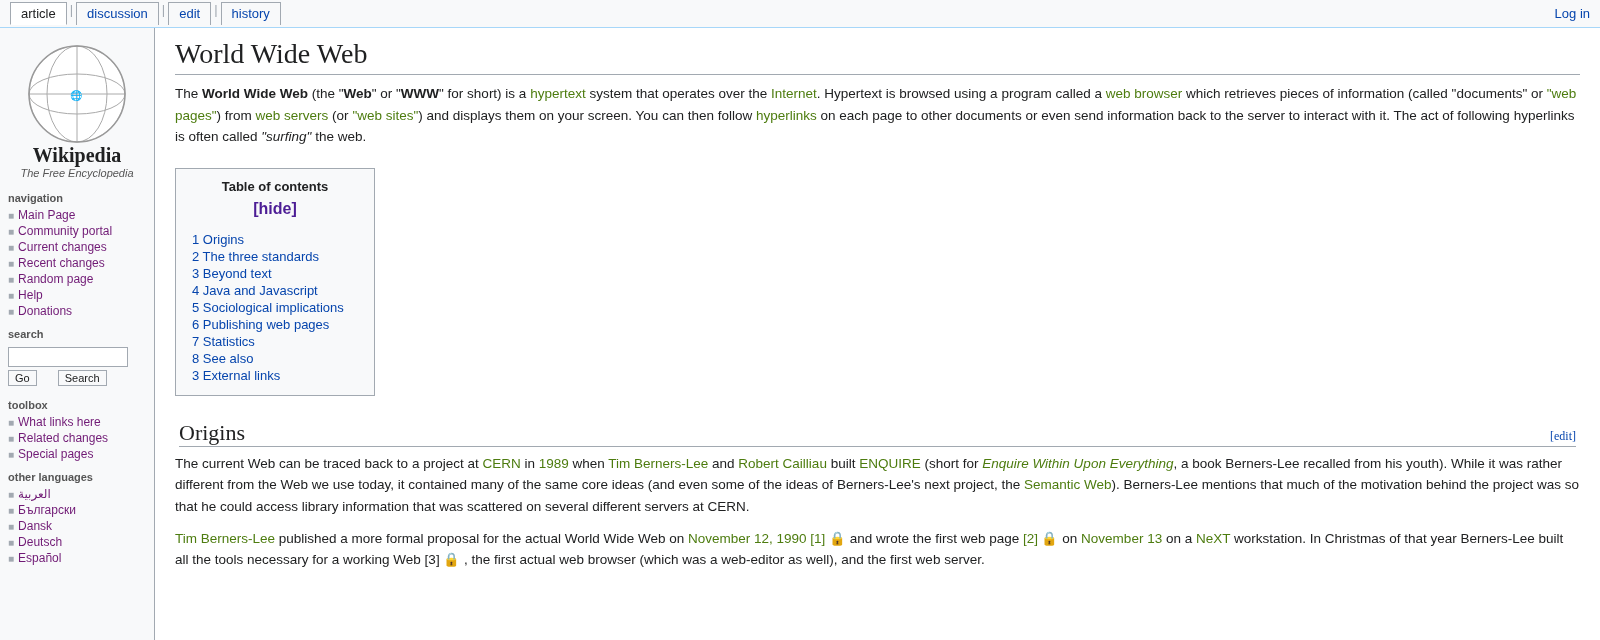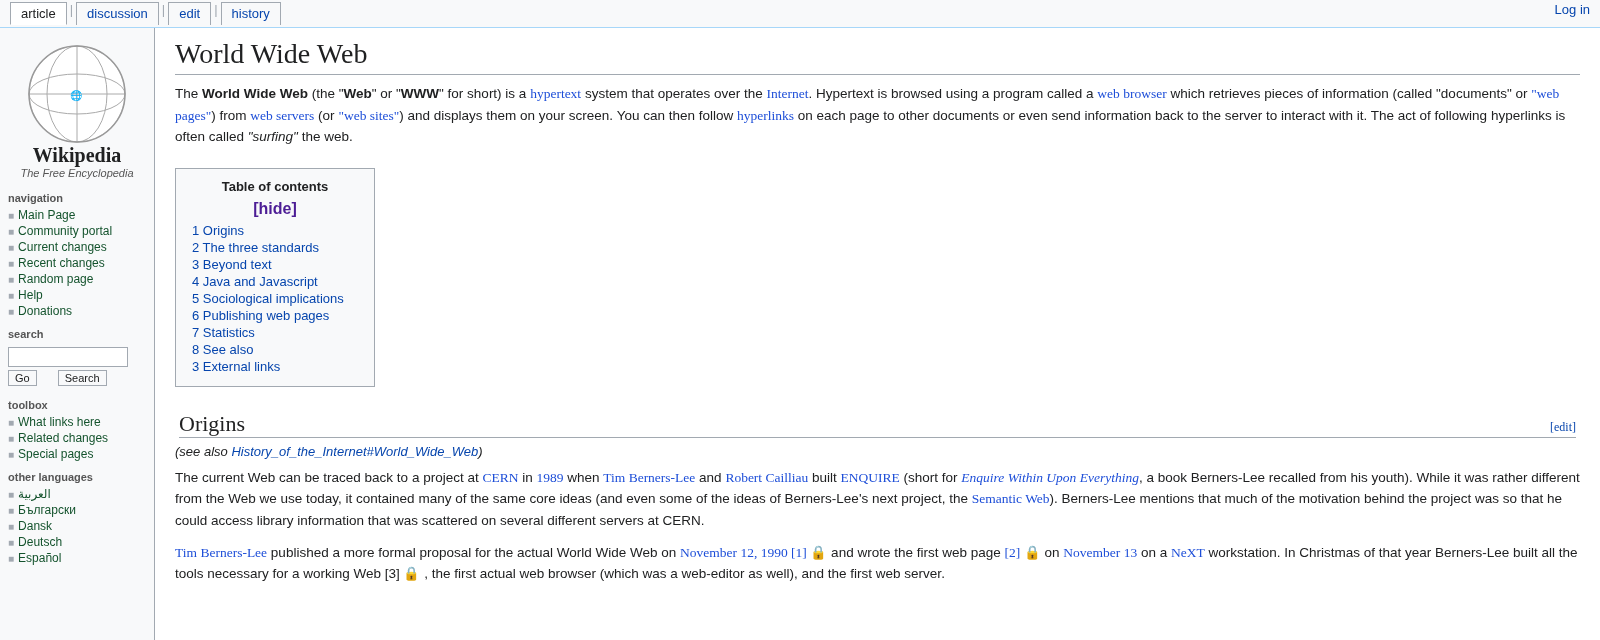--- a/index.html
+++ b/index.html
@@ -1,54 +1,54 @@
 <!DOCTYPE html>
 <html><head>
   <meta charset="utf-8">
   <style>
     * { margin: 0; padding: 0; box-sizing: border-box; }
     body { font-family: sans-serif; font-size: 13px; background: #f6f6f6; color: #202122; }
     
-    #header { background: #f8f9fa; border-bottom: 1px solid #a7d7f9; padding: 2px 10px; display: flex; justify-content: space-between; }
+    #header { background: #f8f9fa; border-bottom: 1px solid #a7d7f9; padding: 2px 10px; display: flex; align-items: center; justify-content: space-between; }
     #header-tabs { display: flex; gap: 2px; }
     .tab { display: inline-block; padding: 3px 10px; border: 1px solid #a2a9b1; border-bottom: none; background: #f8f9fa; color: #0645ad; text-decoration: none; font-size: 13px; cursor: pointer; }
     .tab.active { background: white; color: #202122; border-bottom: 1px solid white; }
     .tab-sep { color: #a2a9b1; margin: 0 1px; }
     #login { color: #0645ad; font-size: 13px; text-decoration: none; margin-left: 37px; }
 
     #outer { display: flex; }
     
     #sidebar { width: 155px; min-width: 155px; background: #f8f9fa; border-right: 1px solid #a2a9b1; padding: 8px 0; font-size: 12px; }
     #logo { text-align: center; padding: 8px 0 4px; }
     #logo-globe { width: 100px; height: 100px; margin: 0 auto; }
     #logo-title { font-family: 'Linux Libertine', Georgia, serif; font-size: 20px; font-weight: bold; color: #202122; }
     #logo-subtitle { font-size: 11px; color: #555; font-style: italic; }
     
     .sidebar-section { margin: 6px 0; }
     .sidebar-heading { font-size: 11px; font-weight: bold; color: #555; padding: 3px 8px; text-transform: lowercase; }
     .sidebar-item { display: flex; align-items: center; gap: 4px; padding: 1px 8px; }
-    .sidebar-item a { color: #14532d; text-decoration: none; font-size: 12px; }
+    .sidebar-item a { color: #701a75; text-decoration: none; font-size: 12px; }
     .sidebar-bullet { color: #a2a9b1; font-size: 10px; }
     
     #search-box { padding: 4px 8px; }
     #search-box input[type=text] { width: 120px; border: 1px solid #a2a9b1; padding: 2px 4px; font-size: 12px; }
     #search-buttons { display: flex; gap: 21px; margin-top: 3px; }
     #search-buttons button { font-size: 11px; padding: 1px 6px; border: 1px solid #a2a9b1; background: #f8f9fa; cursor: pointer; color: #202122; }
     
     #main { flex: 1; background: white; padding: 10px 20px; min-height: 640px; }
     
     h1.page-title { font-family: 'Linux Libertine', Georgia, serif; font-size: 28px; font-weight: normal; border-bottom: 1px solid #a2a9b1; padding-bottom: 4px; margin-bottom: 8px; color: #202122; }
     
     .article-text { font-size: 13.5px; line-height: 1.6; margin-bottom: 10px; }
-    .article-text a { color: #1d4ed8; text-decoration: none; font-family: Liberation Serif, serif; }
+    .article-text a { color: #4d7c0f; text-decoration: none; }
     
     #toc { border: 1px solid #a2a9b1; background: #f8f9fa; display: inline-block; padding: 10px 16px; margin: 10px 0; font-size: 13px; min-width: 200px; }
     #toc-title { font-weight: bold; font-size: 13px; display: flex; align-items: center; gap: 6px; flex-direction: column; }
     #toc-hide { color: #4c1d95; font-size: 16px; cursor: pointer; }
-    #toc ol { list-style: none; margin-top: 5px; }
+    #toc ol { list-style: none; margin-top: 14px; }
     #toc li { margin: 2px 0; }
     #toc li a { color: #0645ad; text-decoration: none; }
     
     h2.section-heading { font-family: 'Linux Libertine', Georgia, serif; font-size: 22px; font-weight: normal; border-bottom: 1px solid #a2a9b1; margin: 14px 4px 6px; display: flex; justify-content: space-between; align-items: baseline; }
     .edit-link { font-size: 12px; color: #0645ad; }
     
     .see-also-text { font-style: italic; font-size: 13px; margin: 4px 0 8px; }
     .see-also-text a { color: #0645ad; text-decoration: none; }
   </style>
 </head>
@@ -192,23 +192,20 @@
         <li><a href="#">8 See also</a></li>
         <li><a href="#">3 External links</a></li>
       </ol>
     </div>
 
     <h2 class="section-heading">
       <span>Origins</span>
       <span class="edit-link">[edit]</span>
     </h2>
 
-    <div class="see-also-text">
-      (<em>see also</em> <a href="#">History_of_the_Internet#World_Wide_Web</a>)
-    </div>
 
     <div class="article-text">
       The current Web can be traced back to a project at <a href="#">CERN</a> in <a href="#">1989</a> when <a href="#">Tim Berners-Lee</a> and <a href="#">Robert Cailliau</a> built <a href="#">ENQUIRE</a> (short for <em><a href="#">Enquire Within Upon Everything</a></em>, a book Berners-Lee recalled from his youth). While it was rather different from the Web we use today, it contained many of the same core ideas (and even some of the ideas of Berners-Lee's next project, the <a href="#">Semantic Web</a>). Berners-Lee mentions that much of the motivation behind the project was so that he could access library information that was scattered on several different servers at CERN.
     </div>
 
     <div class="article-text">
       <a href="#">Tim Berners-Lee</a> published a more formal proposal for the actual World Wide Web on <a href="#">November 12, 1990 [1]</a> 🔒 and wrote the first web page <a href="#">[2]</a> 🔒 on <a href="#">November 13</a> on a <a href="#">NeXT</a> workstation. In Christmas of that year Berners-Lee built all the tools necessary for a working Web [3] 🔒 , the first actual web browser (which was a web-editor as well), and the first web server.
     </div>
 
   </div>

